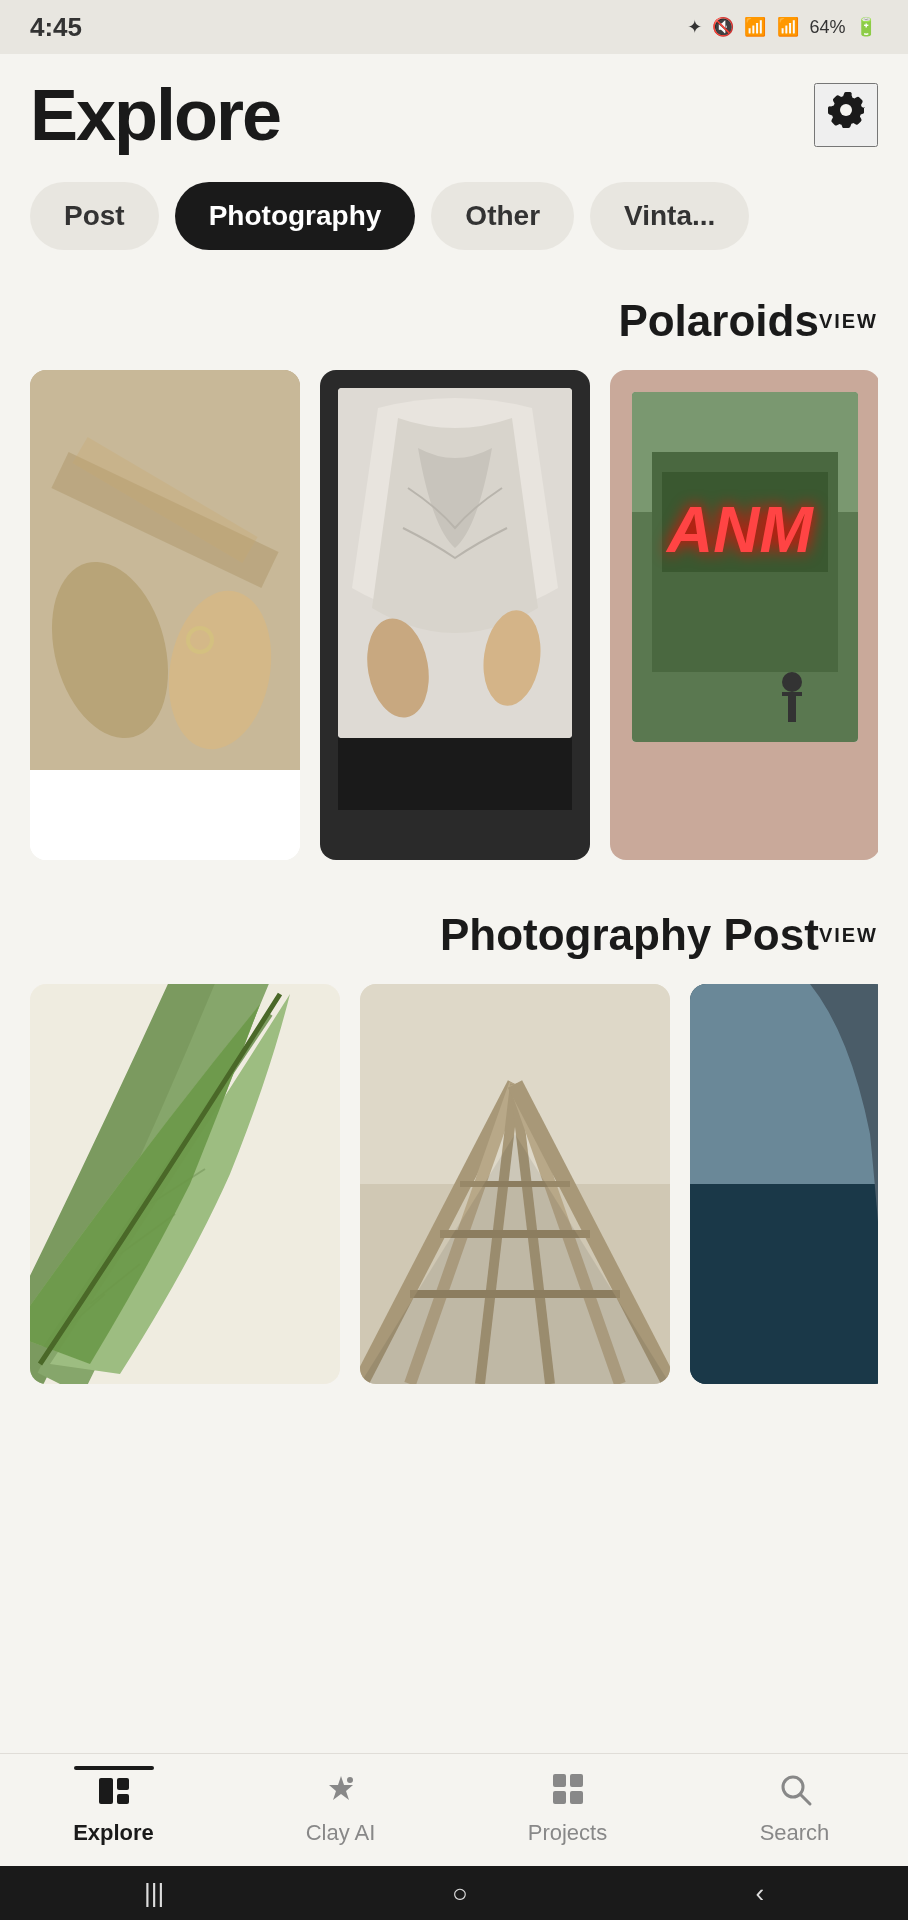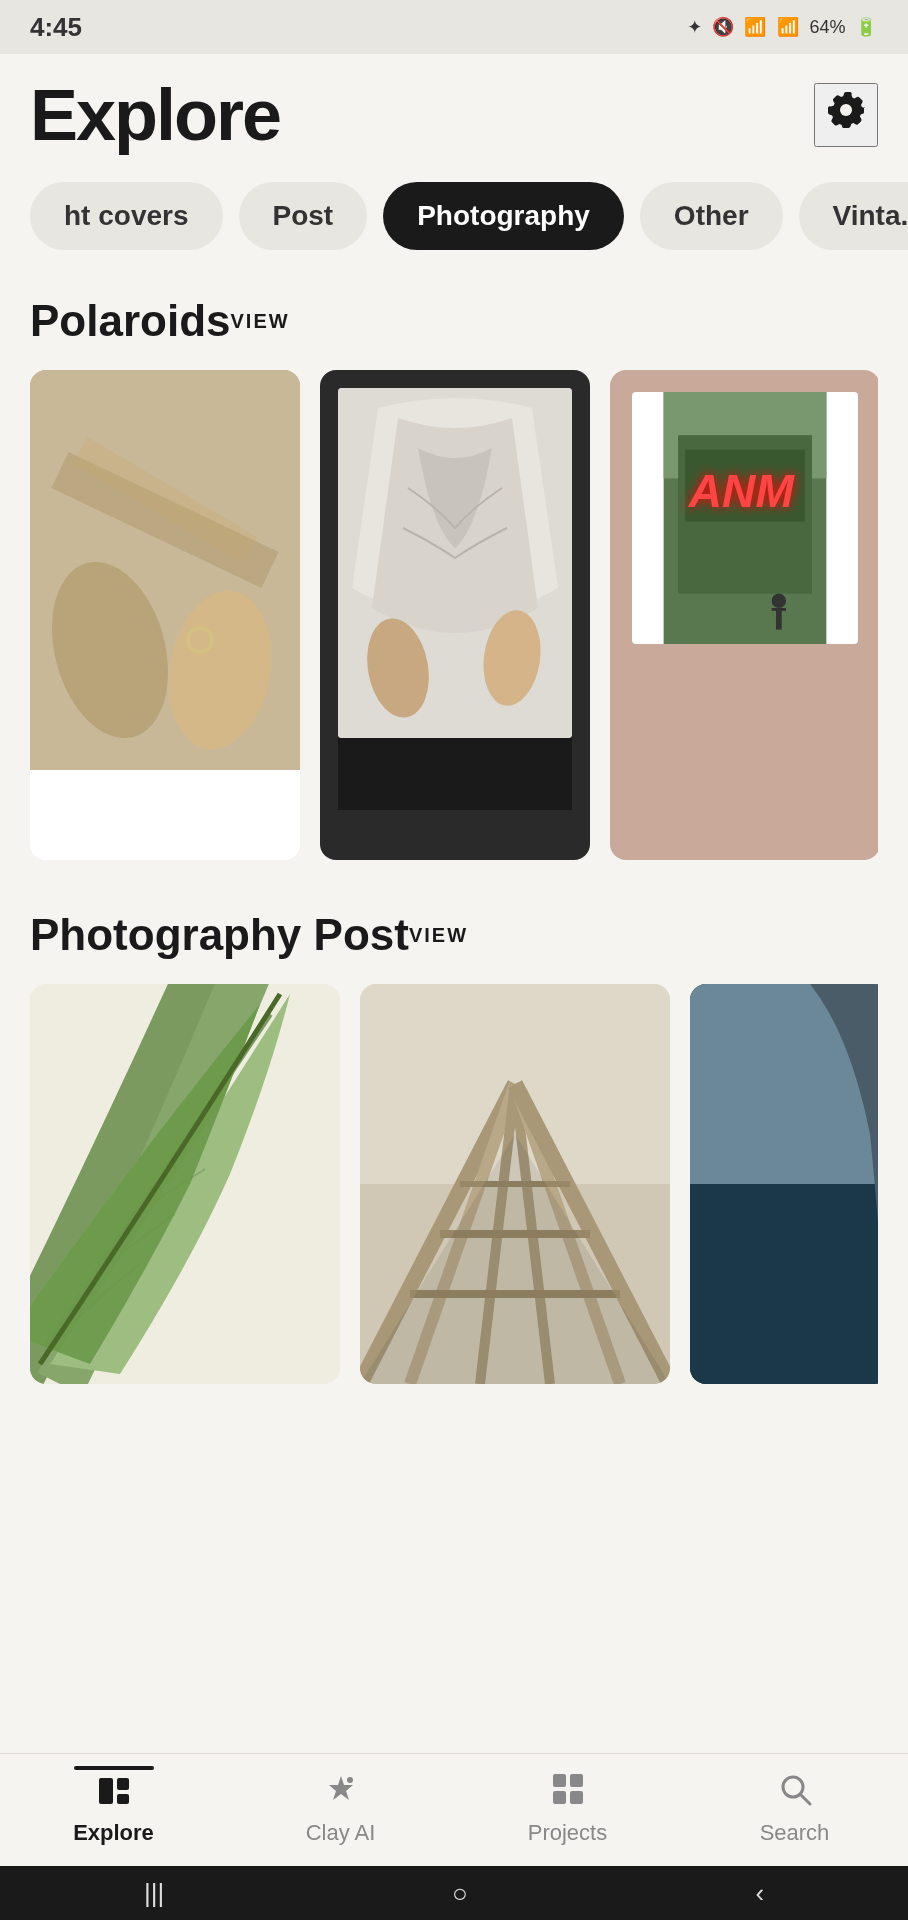--- a/index.html
+++ b/index.html
@@ -97,21 +97,21 @@
       color: #fff;
     }
 
     
     .section {
       padding: 30px 30px 10px 30px;
     }
     .section-header {
       display: flex;
       align-items: center;
-      justify-content: flex-start;
+      justify-content: flex-end;
       margin-bottom: 24px;
     }
     .section-title {
       font-size: 44px;
       font-weight: 700;
       color: #1a1a1a;
     }
     .view-btn {
       font-size: 20px;
       font-weight: 700;
@@ -317,23 +317,20 @@
         <svg width="44" height="44" viewBox="0 0 44 44" fill="none">
           <path d="M22 14a8 8 0 1 0 0 16 8 8 0 0 0 0-16zm18.6 6l-2.8-1a14.8 14.8 0 0 0-.8-1.9l1.4-2.6a2 2 0 0 0-.4-2.4l-2.6-2.6a2 2 0 0 0-2.4-.4l-2.6 1.4a14.8 14.8 0 0 0-1.9-.8l-1-2.8A2 2 0 0 0 26 4h-4a2 2 0 0 0-1.9 1.4l-1 2.8a14.8 14.8 0 0 0-1.9.8L14.6 7.6a2 2 0 0 0-2.4.4L9.6 10.6a2 2 0 0 0-.4 2.4l1.4 2.6a14.8 14.8 0 0 0-.8 1.9l-2.8 1A2 2 0 0 0 4 20.5v4a2 2 0 0 0 1.4 1.9l2.8 1a14.8 14.8 0 0 0 .8 1.9l-1.4 2.6a2 2 0 0 0 .4 2.4l2.6 2.6a2 2 0 0 0 2.4.4l2.6-1.4a14.8 14.8 0 0 0 1.9.8l1 2.8A2 2 0 0 0 20.5 40h4a2 2 0 0 0 1.9-1.4l1-2.8a14.8 14.8 0 0 0 1.9-.8l2.6 1.4a2 2 0 0 0 2.4-.4l2.6-2.6a2 2 0 0 0 .4-2.4l-1.4-2.6a14.8 14.8 0 0 0 .8-1.9l2.8-1A2 2 0 0 0 40 23.5v-4A2 2 0 0 0 39.6 18z" fill="#1a1a1a"></path>
           <circle cx="22" cy="22" r="6" fill="#f5f4f0"></circle>
         </svg>
       </span>
     </button>
   </div>
 
   <div class="tabs-container">
     <div class="tabs-inner">
-      <button class="tab-item inactive">
-        <span>ht covers</span>
-      </button>
       <button class="tab-item inactive">
         <span>Post</span>
       </button>
       <button class="tab-item active">
         <span>Photography</span>
       </button>
       <button class="tab-item inactive">
         <span>Other</span>
       </button>
       <button class="tab-item inactive">
@@ -386,21 +383,21 @@
               <ellipse cx="60" cy="280" rx="30" ry="50" fill="#c8a880" transform="rotate(-10 60 280)"></ellipse>
               <ellipse cx="174" cy="270" rx="28" ry="48" fill="#d4b488" transform="rotate(8 174 270)"></ellipse>
             </svg>
           </div>
           <div style="height:72px; background:#1a1a1a;"></div>
         </div>
       </div>
 
       <div class="polaroid-card polaroid-card-3">
         <div style="background:#c9a99a; height:100%; padding:22px 22px 0 22px;">
-          <div style="background:#fff; height:252px; border-radius:4px; overflow:hidden; position:relative;">
+          <div style="background:#fff; height:350px; border-radius:4px; overflow:hidden; position:relative;">
             <svg width="100%" height="100%" viewBox="0 0 226 350">
 
               <rect width="226" height="350" fill="#5a7850"></rect>
               <rect x="0" y="0" width="226" height="120" fill="#7a9870"></rect>
 
               <rect x="20" y="60" width="186" height="220" fill="#4a6840"></rect>
 
               <rect x="30" y="80" width="166" height="100" fill="#3a5830"></rect>
 
               <text x="35" y="160" font-size="64" font-weight="900" fill="#ff4444" font-style="italic" font-family="Arial" style="filter: drop-shadow(0 0 8px #ff0000)">ANM</text>

